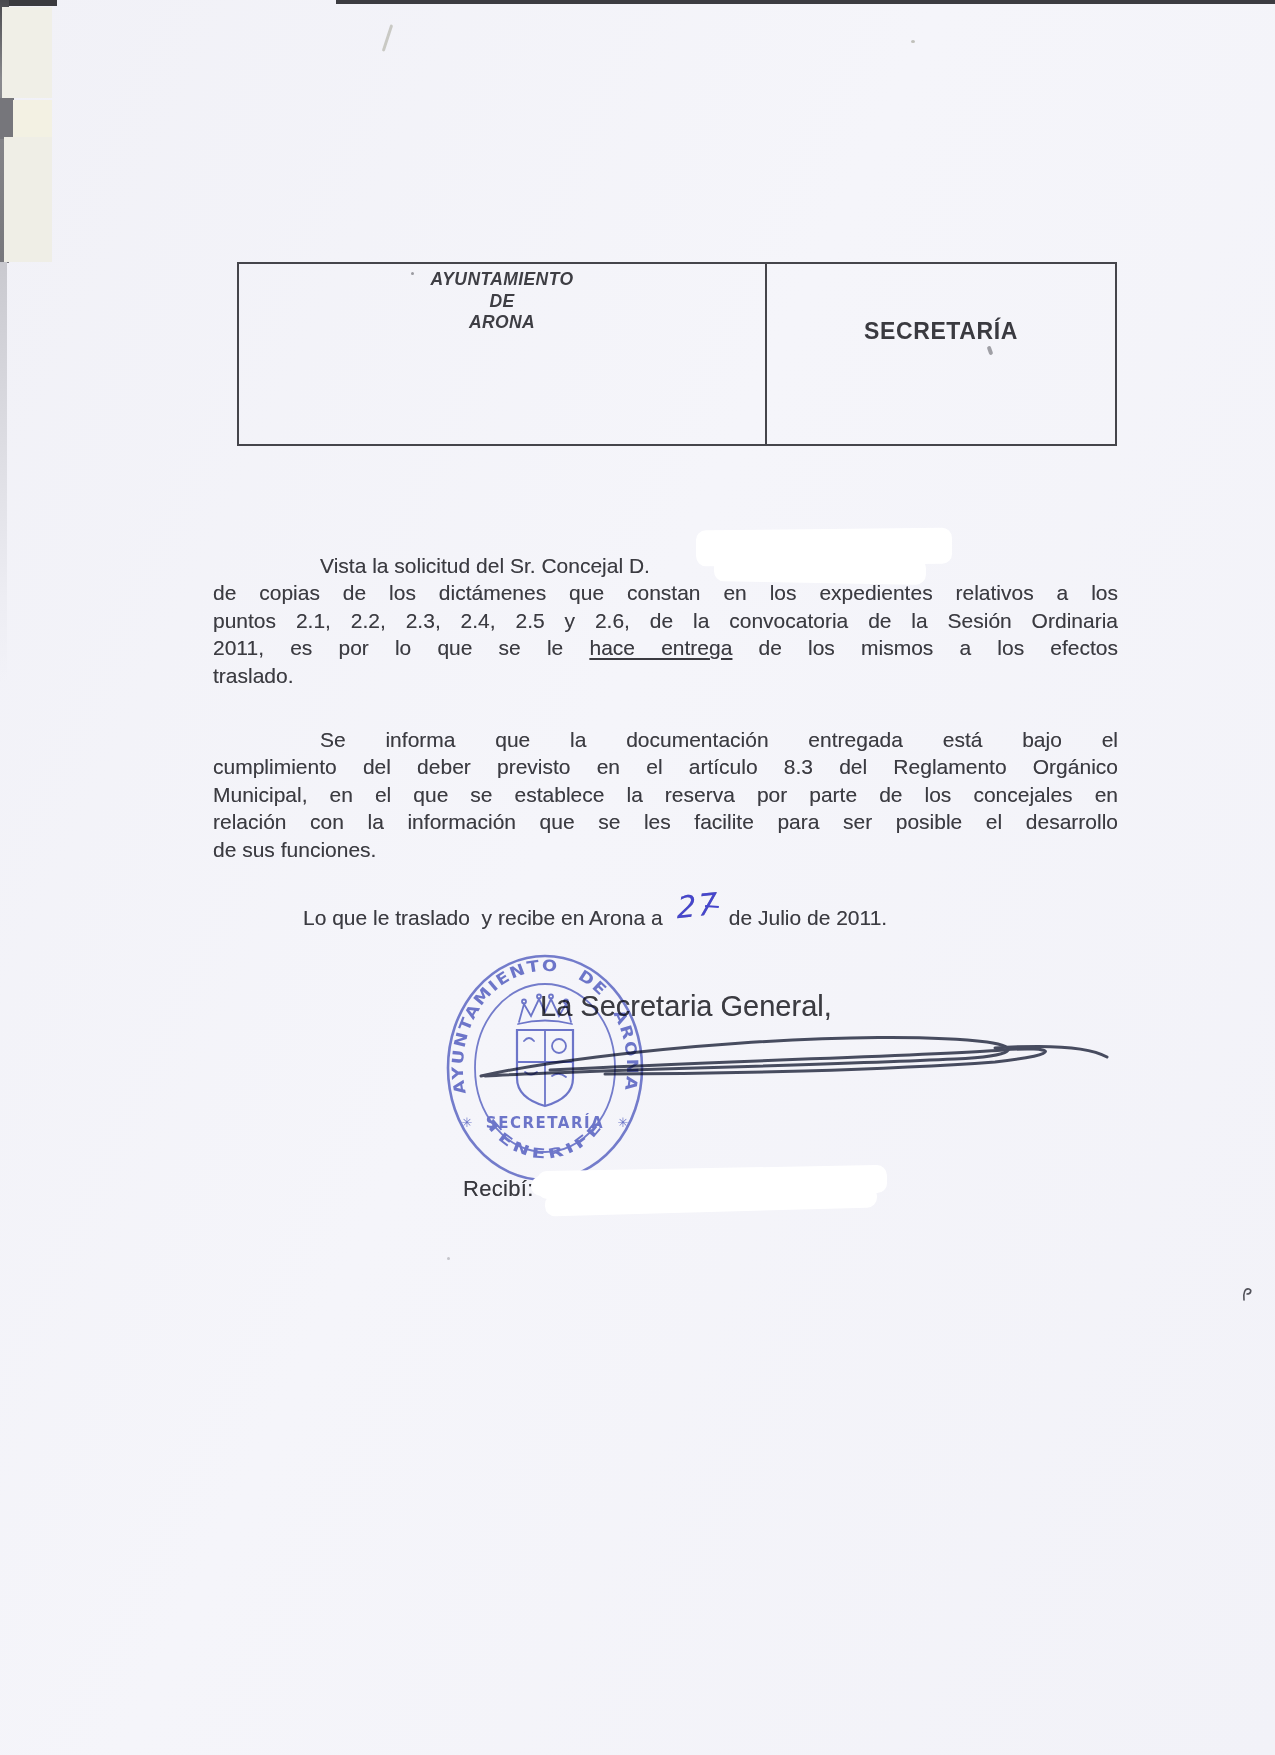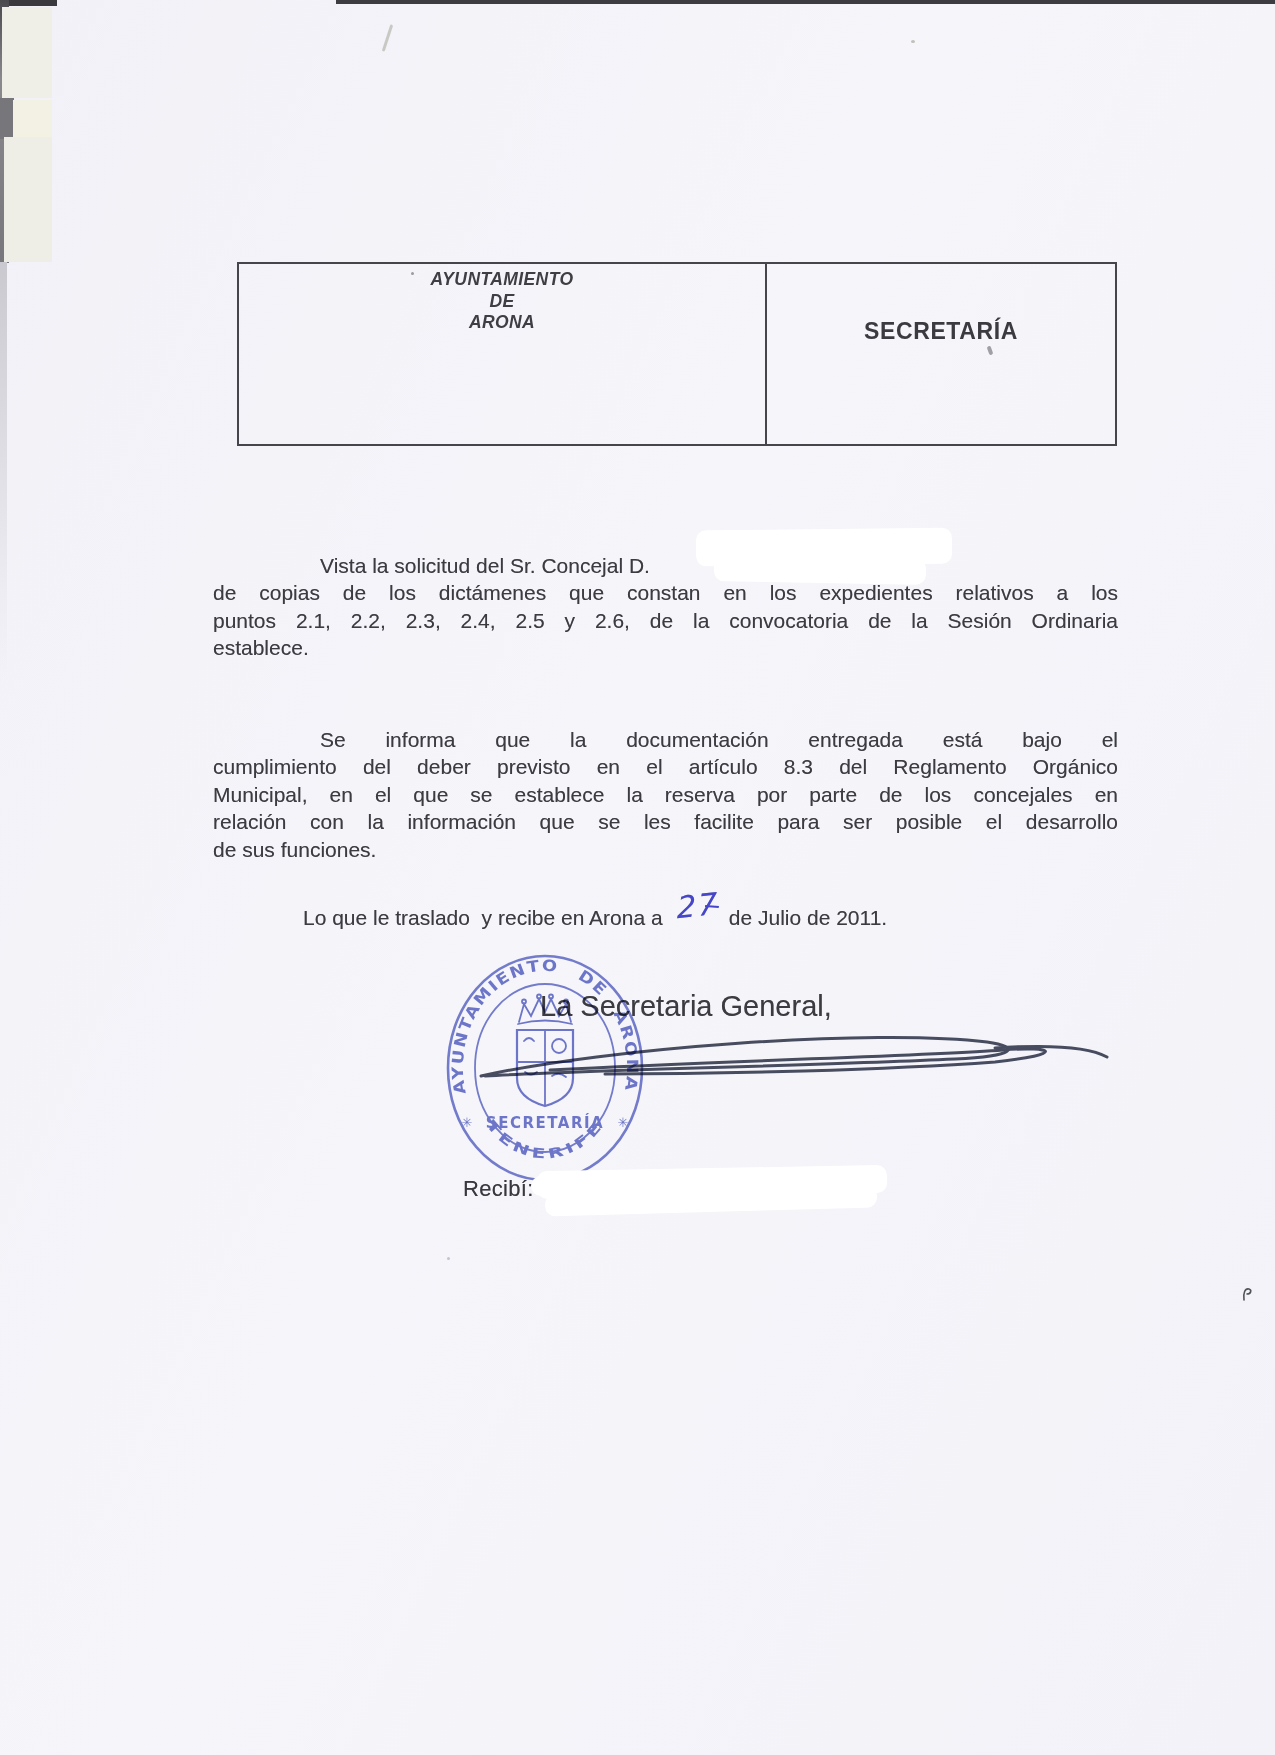--- a/index.html
+++ b/index.html
@@ -120,21 +120,26 @@
     </div>
     <div class="hcell-r">
       <div class="dept">SECRETARÍA</div>
     </div>
   </div>
 
   <div class="para p1">
     <div class="lline indent">Vista la solicitud del Sr. Concejal D.</div>
     <div class="jline">de copias de los dictámenes que constan en los expedientes relativos a los</div>
     <div class="jline">puntos 2.1, 2.2, 2.3, 2.4, 2.5 y 2.6, de la convocatoria de la Sesión Ordinaria</div>
-    <div class="lline">establece.</div>
+    <div class="jline">
+      <span>2011, es por lo que se le</span>
+      <span class="ul">hace entrega</span>
+      <span>de los mismos a los efectos</span>
+    </div>
+    <div class="lline">traslado.</div>
   </div>
 
   <div class="para p2">
     <div class="jline indent">Se informa que la documentación entregada está bajo el</div>
     <div class="jline">cumplimiento del deber previsto en el artículo 8.3 del Reglamento Orgánico</div>
     <div class="jline">Municipal, en el que se establece la reserva por parte de los concejales en</div>
     <div class="jline">relación con la información que se les facilite para ser posible el desarrollo</div>
     <div class="lline">de sus funciones.</div>
   </div>
 

